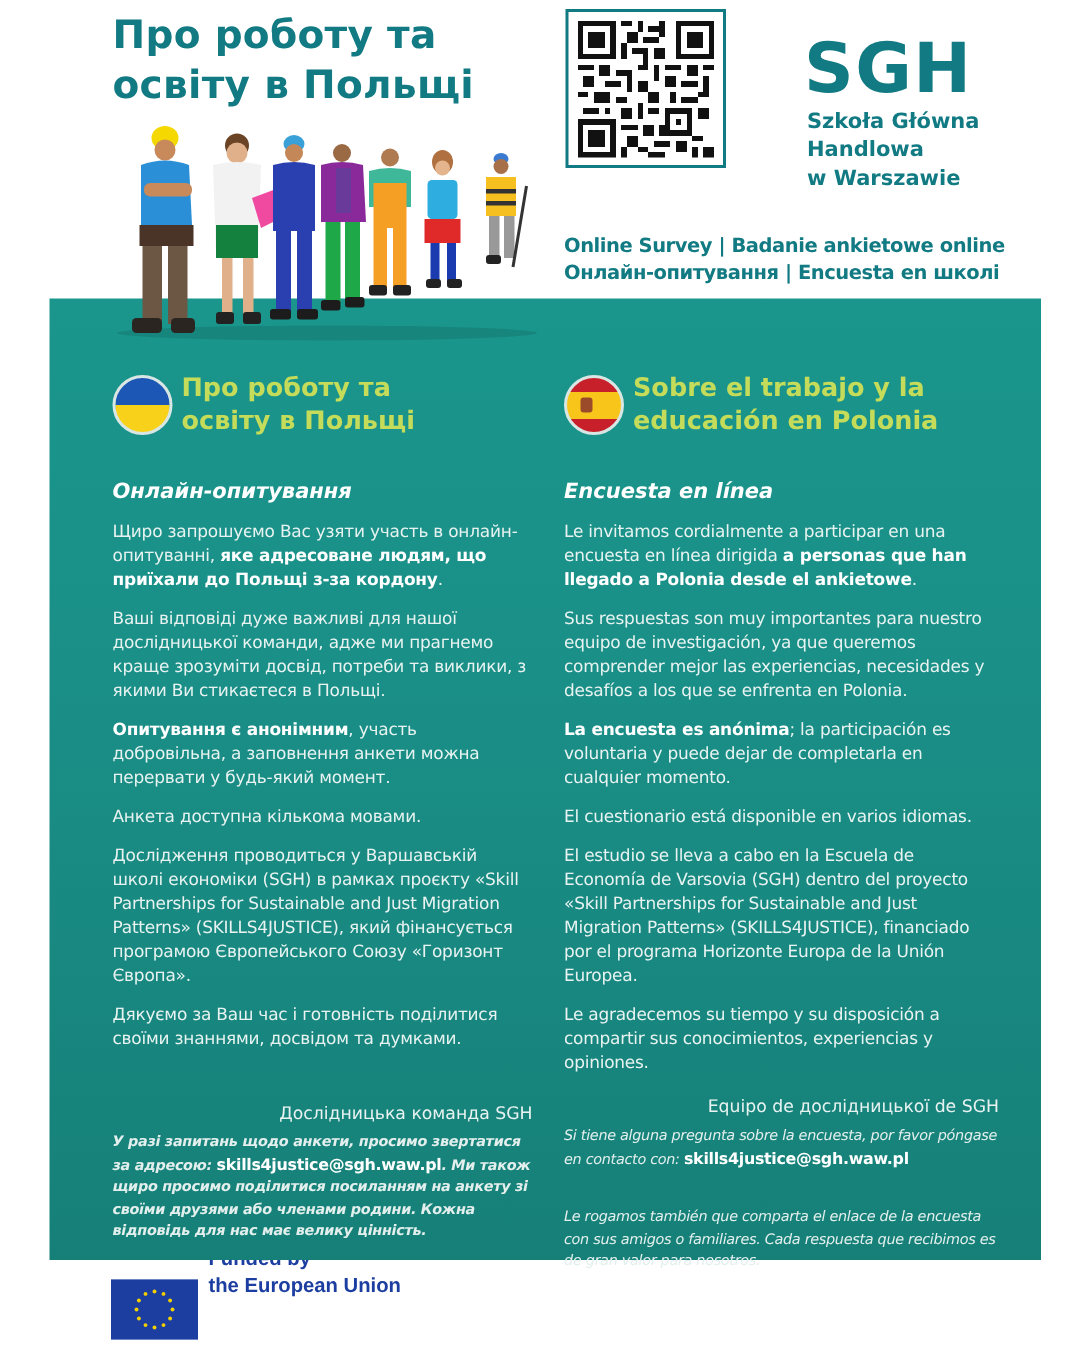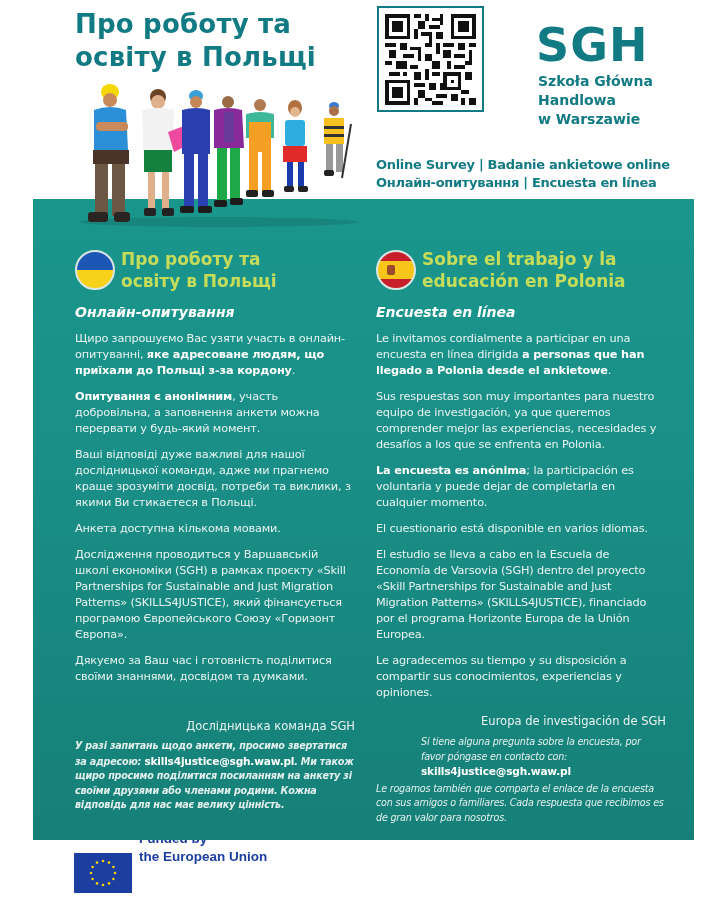--- a/index.html
+++ b/index.html
@@ -52,21 +52,21 @@
   .col-head { display:flex; align-items:center; gap:6px; height:55px; }
   .flag {
     width:40px; height:40px; border-radius:50%; flex:0 0 40px;
     border:2px solid #d8e6e4; box-sizing:border-box; overflow:hidden;
   }
   .col-title {
     font-family:"DejaVu Sans", sans-serif; font-weight:bold;
     font-size:17px; line-height:22px; color:#c5dc5a;
   }
   .col-sub {
-    margin-top:6px; font-family:"DejaVu Sans", sans-serif; font-weight:bold; font-style:italic;
+    margin-top:22px; font-family:"DejaVu Sans", sans-serif; font-weight:bold; font-style:italic;
     font-size:14px; line-height:18px; color:#ffffff;
   }
   .para {
     margin-top:10px; font-family:"DejaVu Sans", sans-serif;
     font-size:11.3px; line-height:16px; color:#e8f3f1; letter-spacing:-0.15px;
   }
   .para b { color:#ffffff; }
   .sign {
     font-family:"DejaVu Sans", sans-serif; font-size:11.5px; line-height:16px;
     color:#e8f3f1; text-align:right;
@@ -172,21 +172,21 @@
 
 <div class="abs sgh-logo">SGH</div>
 <div class="abs sgh-name">
   <div>Szkoła Główna</div>
   <div>Handlowa</div>
   <div>w Warszawie</div>
 </div>
 
 <div class="abs survey-lines">
   <div>Online Survey | Badanie ankietowe online</div>
-  <div>Онлайн-опитування | Encuesta en línea</div>
+  <div>Онлайн-опитування | Encuesta en школі</div>
 </div>
 
 <svg class="abs people" viewBox="0 0 290 150">
 
   <ellipse cx="150" cy="142" rx="140" ry="5" fill="#000" opacity="0.1"></ellipse>
 
   <g>
     <ellipse cx="42" cy="12" rx="9" ry="8" fill="#f5d800"></ellipse>
     <circle cx="42" cy="20" r="7" fill="#c88a5a"></circle>
     <path d="M26 30 Q42 24 58 30 L60 70 L26 70 Z" fill="#2a8fd6"></path>
@@ -271,24 +271,24 @@
     <div class="flag" style="background:linear-gradient(180deg,#1d57b5 0 50%,#f8d21a 50% 100%);"></div>
     <div class="col-title">
       <div>Про роботу та</div>
       <div>освіту в Польщі</div>
     </div>
   </div>
   <div class="col-sub">Онлайн-опитування</div>
   <div class="para" style="margin-top:10px;">
     <span>Щиро запрошуємо Вас узяти участь в онлайн-опитуванні, </span><b>яке адресоване людям, що приїхали до Польщі з-за кордону</b><span>.</span>
   </div>
+  <div class="para">Ваші відповіді дуже важливі для нашої дослідницької команди, адже ми прагнемо краще зрозуміти досвід, потреби та виклики, з якими Ви стикаєтеся в Польщі.</div>
   <div class="para">
     <b>Опитування є анонімним</b><span>, участь добровільна, а заповнення анкети можна перервати у будь-який момент.</span>
   </div>
-  <div class="para">Ваші відповіді дуже важливі для нашої дослідницької команди, адже ми прагнемо краще зрозуміти досвід, потреби та виклики, з якими Ви стикаєтеся в Польщі.</div>
   <div class="para">Анкета доступна кількома мовами.</div>
   <div class="para">Дослідження проводиться у Варшавській школі економіки (SGH) в рамках проєкту «Skill Partnerships for Sustainable and Just Migration Patterns» (SKILLS4JUSTICE), який фінансується програмою Європейського Союзу «Горизонт Європа».</div>
   <div class="para">Дякуємо за Ваш час і готовність поділитися своїми знаннями, досвідом та думками.</div>
   <div class="sign" style="margin-top:33px;">Дослідницька команда SGH</div>
   <div class="note" style="margin-top:5px;font-weight:bold;">
     <span>У разі запитань щодо анкети, просимо звертатися за адресою: </span><b>skills4justice@sgh.waw.pl</b><span>. Ми також щиро просимо поділитися посиланням на анкету зі своїми друзями або членами родини. Кожна відповідь для нас має велику цінність.</span>
   </div>
 </div>
 
 <div class="col col-es">
@@ -305,25 +305,25 @@
   <div class="para">
     <span>Le invitamos cordialmente a participar en una encuesta en línea dirigida </span><b>a personas que han llegado a Polonia desde el ankietowe</b><span>.</span>
   </div>
   <div class="para">Sus respuestas son muy importantes para nuestro equipo de investigación, ya que queremos comprender mejor las experiencias, necesidades y desafíos a los que se enfrenta en Polonia.</div>
   <div class="para">
     <b>La encuesta es anónima</b><span>; la participación es voluntaria y puede dejar de completarla en cualquier momento.</span>
   </div>
   <div class="para">El cuestionario está disponible en varios idiomas.</div>
   <div class="para">El estudio se lleva a cabo en la Escuela de Economía de Varsovia (SGH) dentro del proyecto «Skill Partnerships for Sustainable and Just Migration Patterns» (SKILLS4JUSTICE), financiado por el programa Horizonte Europa de la Unión Europea.</div>
   <div class="para">Le agradecemos su tiempo y su disposición a compartir sus conocimientos, experiencias y opiniones.</div>
-  <div class="sign" style="margin-top:12px;">Europa de investigación de SGH</div>
-  <div class="note" style="margin-top:6px;margin-left:45px;">
+  <div class="sign" style="margin-top:12px;">Equipo de дослідницької de SGH</div>
+  <div class="note" style="margin-top:6px;">
     <span>Si tiene alguna pregunta sobre la encuesta, por favor póngase en contacto con: </span><b>skills4justice@sgh.waw.pl</b>
   </div>
-  <div class="note" style="margin-top:2px;">Le rogamos también que comparta el enlace de la encuesta con sus amigos o familiares. Cada respuesta que recibimos es de gran valor para nosotros.</div>
+  <div class="note" style="margin-top:24px;">Le rogamos también que comparta el enlace de la encuesta con sus amigos o familiares. Cada respuesta que recibimos es de gran valor para nosotros.</div>
 </div>
 
 <svg class="abs eu-flag" viewBox="0 0 58 40">
   <rect width="58" height="40" fill="#1b3ea0"></rect>
   <g fill="#f5d000">
     <circle cx="29" cy="8" r="1.3"></circle>
       <circle cx="35" cy="9.6" r="1.3"></circle>
       <circle cx="39.4" cy="14" r="1.3"></circle>
     <circle cx="41" cy="20" r="1.3"></circle>
       <circle cx="39.4" cy="26" r="1.3"></circle>

